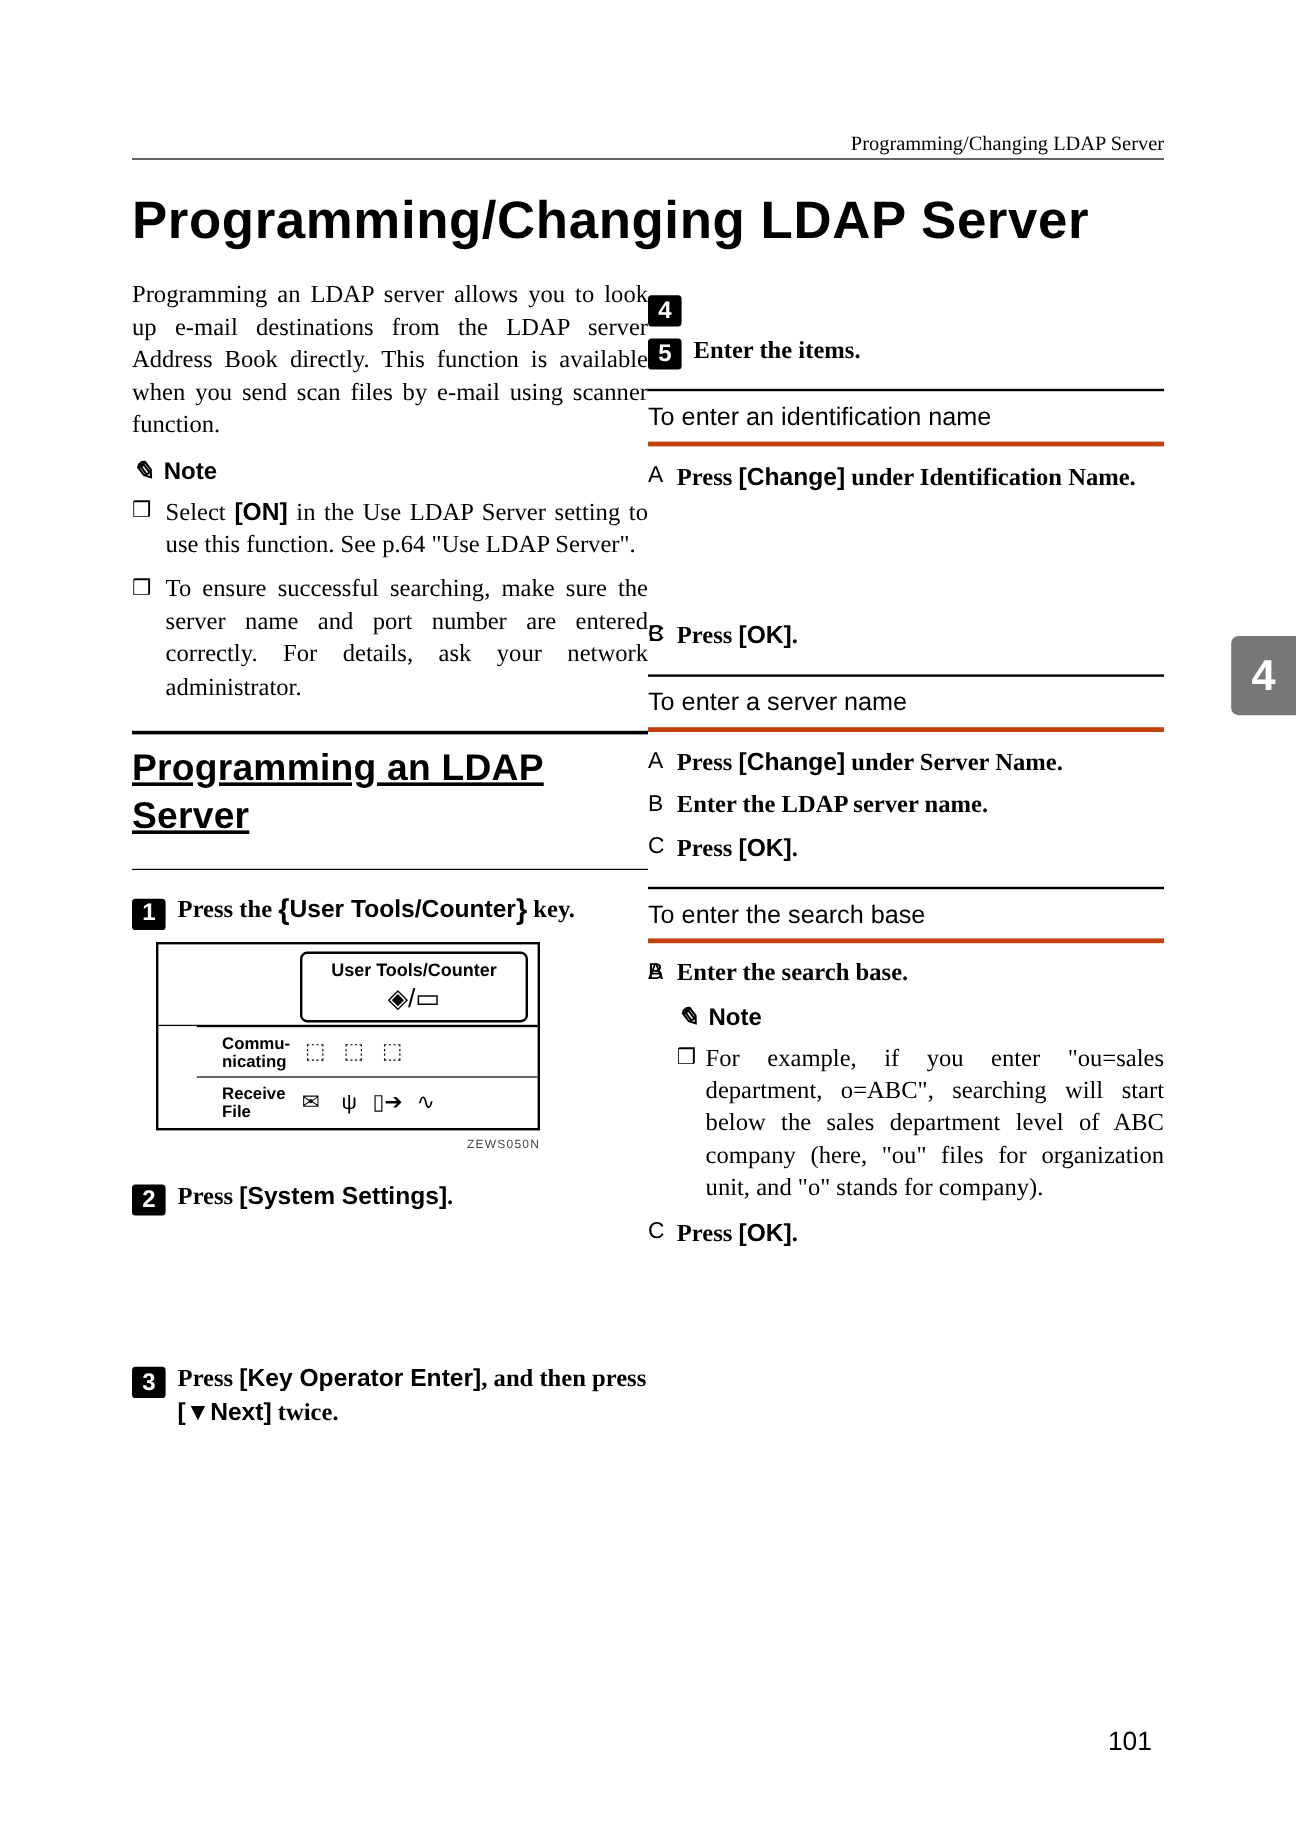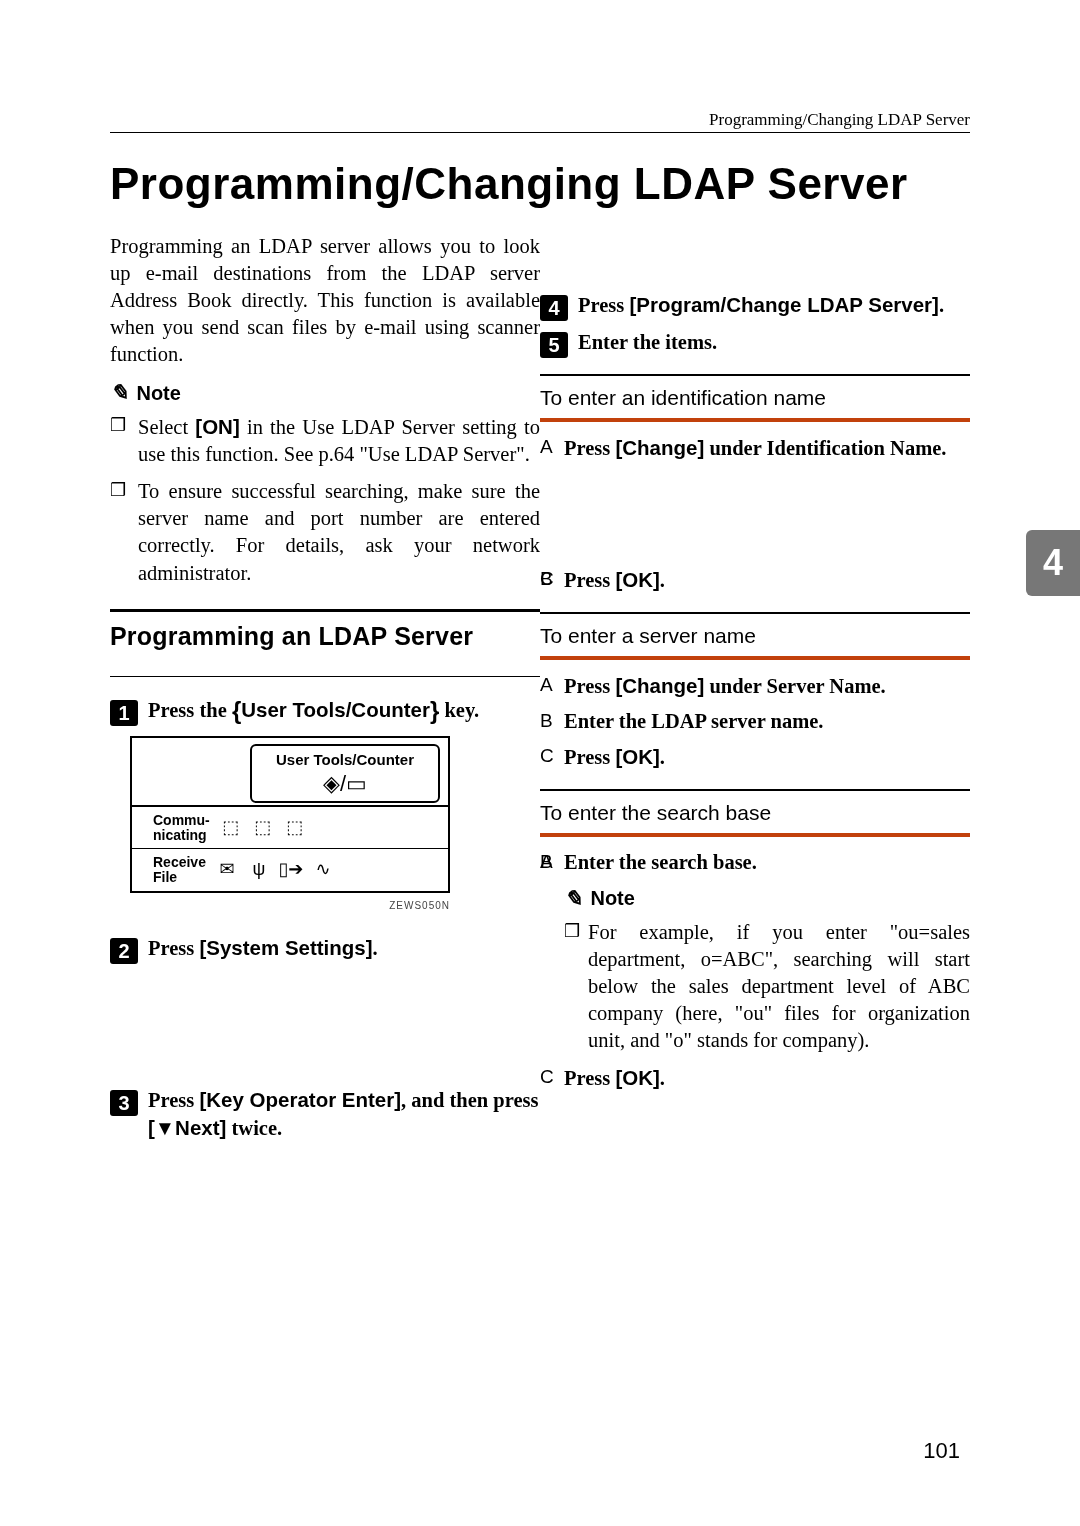--- a/index.html
+++ b/index.html
@@ -30,21 +30,20 @@
   h1.title {
     font-family: "Arial Black", Arial, Helvetica, sans-serif;
     font-weight: 900;
     font-size: 44px;
     letter-spacing: 0.5px;
     margin: 26px 0 24px 0;
   }
 
   .columns {
     display: flex;
-    align-items: center;
   }
   .col {
     flex: 1;
     min-width: 0;
     font-size: 20.5px;
     line-height: 1.32;
   }
 
   p.body { margin: 0 0 10px 0; text-align: justify; }
   .note-label { display: flex; align-items: center; gap: 8px; font-family: Arial, Helvetica, sans-serif; font-weight: 700; font-size: 20px; margin: 10px 0 6px 0; }
@@ -55,26 +54,27 @@
     content: "❒";
     position: absolute;
     left: -28px;
     top: 1px;
     font-size: 18px;
   }
 
   h2.section {
     font-family: Arial, Helvetica, sans-serif;
     font-weight: 700;
-    font-size: 25px;
+    font-size: 31px;
     border-top: 3px solid #000;
     border-bottom: 1px solid #000;
     padding: 8px 0 23px 0;
     margin: 22px 0 18px 0;
     letter-spacing: 0.2px;
+    text-decoration: underline;
   }
 
   .step { display: flex; align-items: baseline; gap: 6px; margin: 10px 0 6px 0; }
   .step-badge {
     display: inline-flex;
     align-items: center;
     justify-content: center;
     width: 28px; height: 26px;
     background: #000; color: #fff;
     font-family: Arial, Helvetica, sans-serif;
@@ -101,21 +101,21 @@
   .panel-top { border-bottom: 1px solid #000; padding: 6px 8px 2px 8px; display:flex; justify-content:flex-end; }
   .panel-key {
     border: 2px solid #000;
     border-radius: 6px;
     padding: 4px 10px 4px 10px;
     text-align: center;
     width: 190px;
   }
   .panel-key .label { font-weight: 700; font-size: 15px; display:block; }
   .panel-key .glyph { font-size: 22px; line-height: 1; }
-  .panel-row { display:flex; align-items:center; gap:10px; padding: 6px 21px; border-top: 1px solid #000; }
+  .panel-row { display:flex; align-items:center; gap:10px; padding: 6px 21px; border-top: 1px solid #000; margin-left: 32px; }
   .panel-row .tag { font-size: 14px; font-weight:700; line-height:1.05; }
   .mini-icon { width:22px; height:22px; display:inline-flex; align-items:center; justify-content:center; font-size:18px; }
   .fig-code { display:block; text-align:right; font-size:10px; font-family: Arial, Helvetica, sans-serif; color:#444; margin: 2px 0 0 20px; width:320px; letter-spacing:1px; }
 
   .subsect {
     border-top: 2px solid #000;
     border-bottom: 4px solid #c2410c;
     padding: 8px 0 6px 0;
     font-family: Arial, Helvetica, sans-serif;
     font-size: 21px;
@@ -232,23 +232,20 @@
         <span class="step-badge">3</span>
         <span class="step-text">
           <span>Press </span><span class="sans">[Key Operator Enter]</span><span>, and then press </span><span class="sans">[▼Next]</span><span> twice.</span>
         </span>
       </div>
     </div>
 
     <div class="col">
       <div class="step">
         <span class="step-badge">4</span>
-        <span class="step-text">
-          <span>Press </span><span class="sans">[Program/Change LDAP Server]</span><span>.</span>
-        </span>
       </div>
 
       <div class="step">
         <span class="step-badge">5</span>
         <span class="step-text">Enter the items.</span>
       </div>
 
       <div class="subsect">To enter an identification name</div>
       <ol class="letters">
         <li><span class="lead">A</span><span class="txt"><span>Press </span><span class="ui-bold">[Change]</span><span> under Identification Name.</span></span></li>

